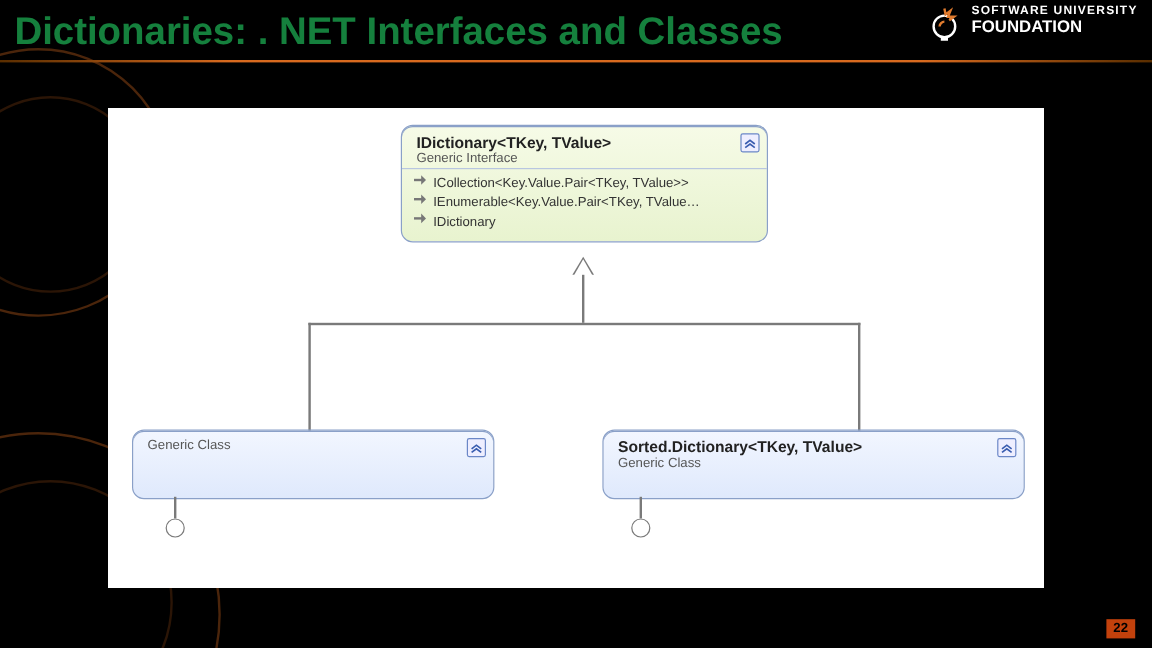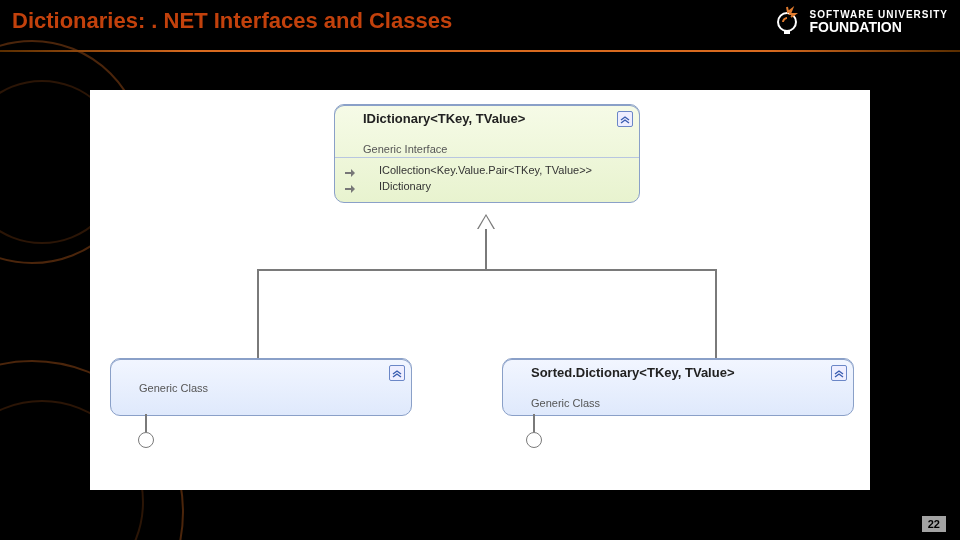--- a/index.html
+++ b/index.html
@@ -1,45 +1,45 @@
 <!DOCTYPE html>
 <html><head>
 <meta charset="utf-8">
 <style>
   html,body{margin:0;padding:0;width:960px;height:540px;background:#000;font-family:Verdana,Geneva,sans-serif;overflow:hidden}
   
   .header{position:relative;height:54px}
-  .title{position:absolute;left:12px;top:8px;font-family:"Segoe UI",Tahoma,sans-serif;font-size:22px;font-weight:700;color:#c2410c}
-  .logo{position:absolute;right:12px;top:4px;display:flex;align-items:center;gap:6px}
+  .title{position:absolute;left:12px;top:8px;font-family:"Segoe UI",Tahoma,sans-serif;font-size:32px;font-weight:700;color:#15803d}
+  .logo{position:absolute;right:12px;top:4px;display:flex;align-items:flex-start;gap:6px}
   .logo-text{color:#fff;font-size:10px;line-height:11px;letter-spacing:1px;font-weight:700;text-align:left}
   .logo-text .line2{font-size:14px;line-height:14px;letter-spacing:0}
   .rule{position:absolute;left:0;right:0;top:50px;height:2px;background:linear-gradient(90deg,#5a2e00,#d86a1f 20%,#d86a1f 80%,#5a2e00)}
   
   .swirl{position:absolute;border:2px solid rgba(216,106,31,.35);border-radius:50%}
   
   .canvas{position:absolute;left:90px;top:90px;width:780px;height:400px;background:#fff}
   .box{position:absolute;border:1px solid #8aa0c8;border-radius:10px;box-shadow:0 1px 0 #8aa0c8 inset}
   .box.iface{background:linear-gradient(180deg,#f6fbe7,#e8f3cf)}
   .box.klass{background:linear-gradient(180deg,#f2f6ff,#dfe9fc)}
-  .box-head{padding:6px 10px 2px 28px}
+  .box-head{padding:6px 10px 2px 12px}
   .box-title{font-size:13px;font-weight:700;color:#222}
-  .box-sub{font-size:11px;color:#555;margin-top:17px}
+  .box-sub{font-size:11px;color:#555;margin-top:0}
   .box-body{border-top:1px solid #b8c6e0;padding:4px 10px 8px 10px}
-  .row{display:flex;align-items:flex-end;gap:24px;font-size:11px;color:#333;line-height:16px}
+  .row{display:flex;align-items:flex-start;gap:6px;font-size:11px;color:#333;line-height:16px}
   .arrow-ico{width:10px;height:10px;flex:0 0 10px;display:inline-block;position:relative}
   .arrow-ico::before{content:"";position:absolute;left:0;top:4px;width:7px;height:2px;background:#777}
   .arrow-ico::after{content:"";position:absolute;left:6px;top:1px;border-left:4px solid #777;border-top:4px solid transparent;border-bottom:4px solid transparent}
   .chev{position:absolute;right:6px;top:6px;width:14px;height:14px;border:1px solid #6b87c7;border-radius:2px;background:#eef;display:flex;align-items:center;justify-content:center}
   .chev svg{width:10px;height:10px}
   .lolli{position:absolute;width:14px;height:14px;border:1.5px solid #7a7a7a;border-radius:50%;background:#fff}
   .conn{position:absolute;background:#7a7a7a}
   .tri{position:absolute;width:0;height:0;border-left:8px solid transparent;border-right:8px solid transparent;border-bottom:14px solid #fff}
   .tri::after{content:"";position:absolute;left:-8px;top:0;width:0;height:0;border-left:8px solid transparent;border-right:8px solid transparent;border-bottom:14px solid #7a7a7a;z-index:-1}
   .tri-outer{position:absolute;width:0;height:0;border-left:9px solid transparent;border-right:9px solid transparent;border-bottom:15px solid #7a7a7a}
-  .pageno{position:absolute;right:14px;bottom:8px;background:#a3a3a3;color:#000;font-size:11px;font-weight:700;padding:2px 6px}
+  .pageno{position:absolute;right:14px;bottom:8px;background:#c2410c;color:#000;font-size:11px;font-weight:700;padding:2px 6px}
 </style>
 </head>
 <body>
 
 <div class="swirl" style="width:220px;height:220px;left:-80px;top:40px"></div>
 <div class="swirl" style="width:160px;height:160px;left:-40px;top:80px;border-color:rgba(216,106,31,.2)"></div>
 <div class="swirl" style="width:300px;height:300px;left:-120px;top:360px"></div>
 <div class="swirl" style="width:200px;height:200px;left:-60px;top:400px;border-color:rgba(216,106,31,.2)"></div>
 
 <div class="header">
@@ -68,20 +68,24 @@
         </svg>
     </div>
     <div class="box-head">
       <div class="box-title">IDictionary&lt;TKey, TValue&gt;</div>
       <div class="box-sub">Generic Interface</div>
     </div>
     <div class="box-body">
       <div class="row">
           <span class="arrow-ico"></span>
           <span>ICollection&lt;Key.Value.Pair&lt;TKey, TValue&gt;&gt;</span>
+        </div>
+      <div class="row">
+          <span class="arrow-ico"></span>
+          <span>IEnumerable&lt;Key.Value.Pair&lt;TKey, TValue…</span>
         </div>
       <div class="row">
           <span class="arrow-ico"></span>
           <span>IDictionary</span>
         </div>
     </div>
   </div>
 
   <div class="tri-outer" style="left:387px;top:124px"></div>
   <div class="tri" style="left:388px;top:126px"></div>

